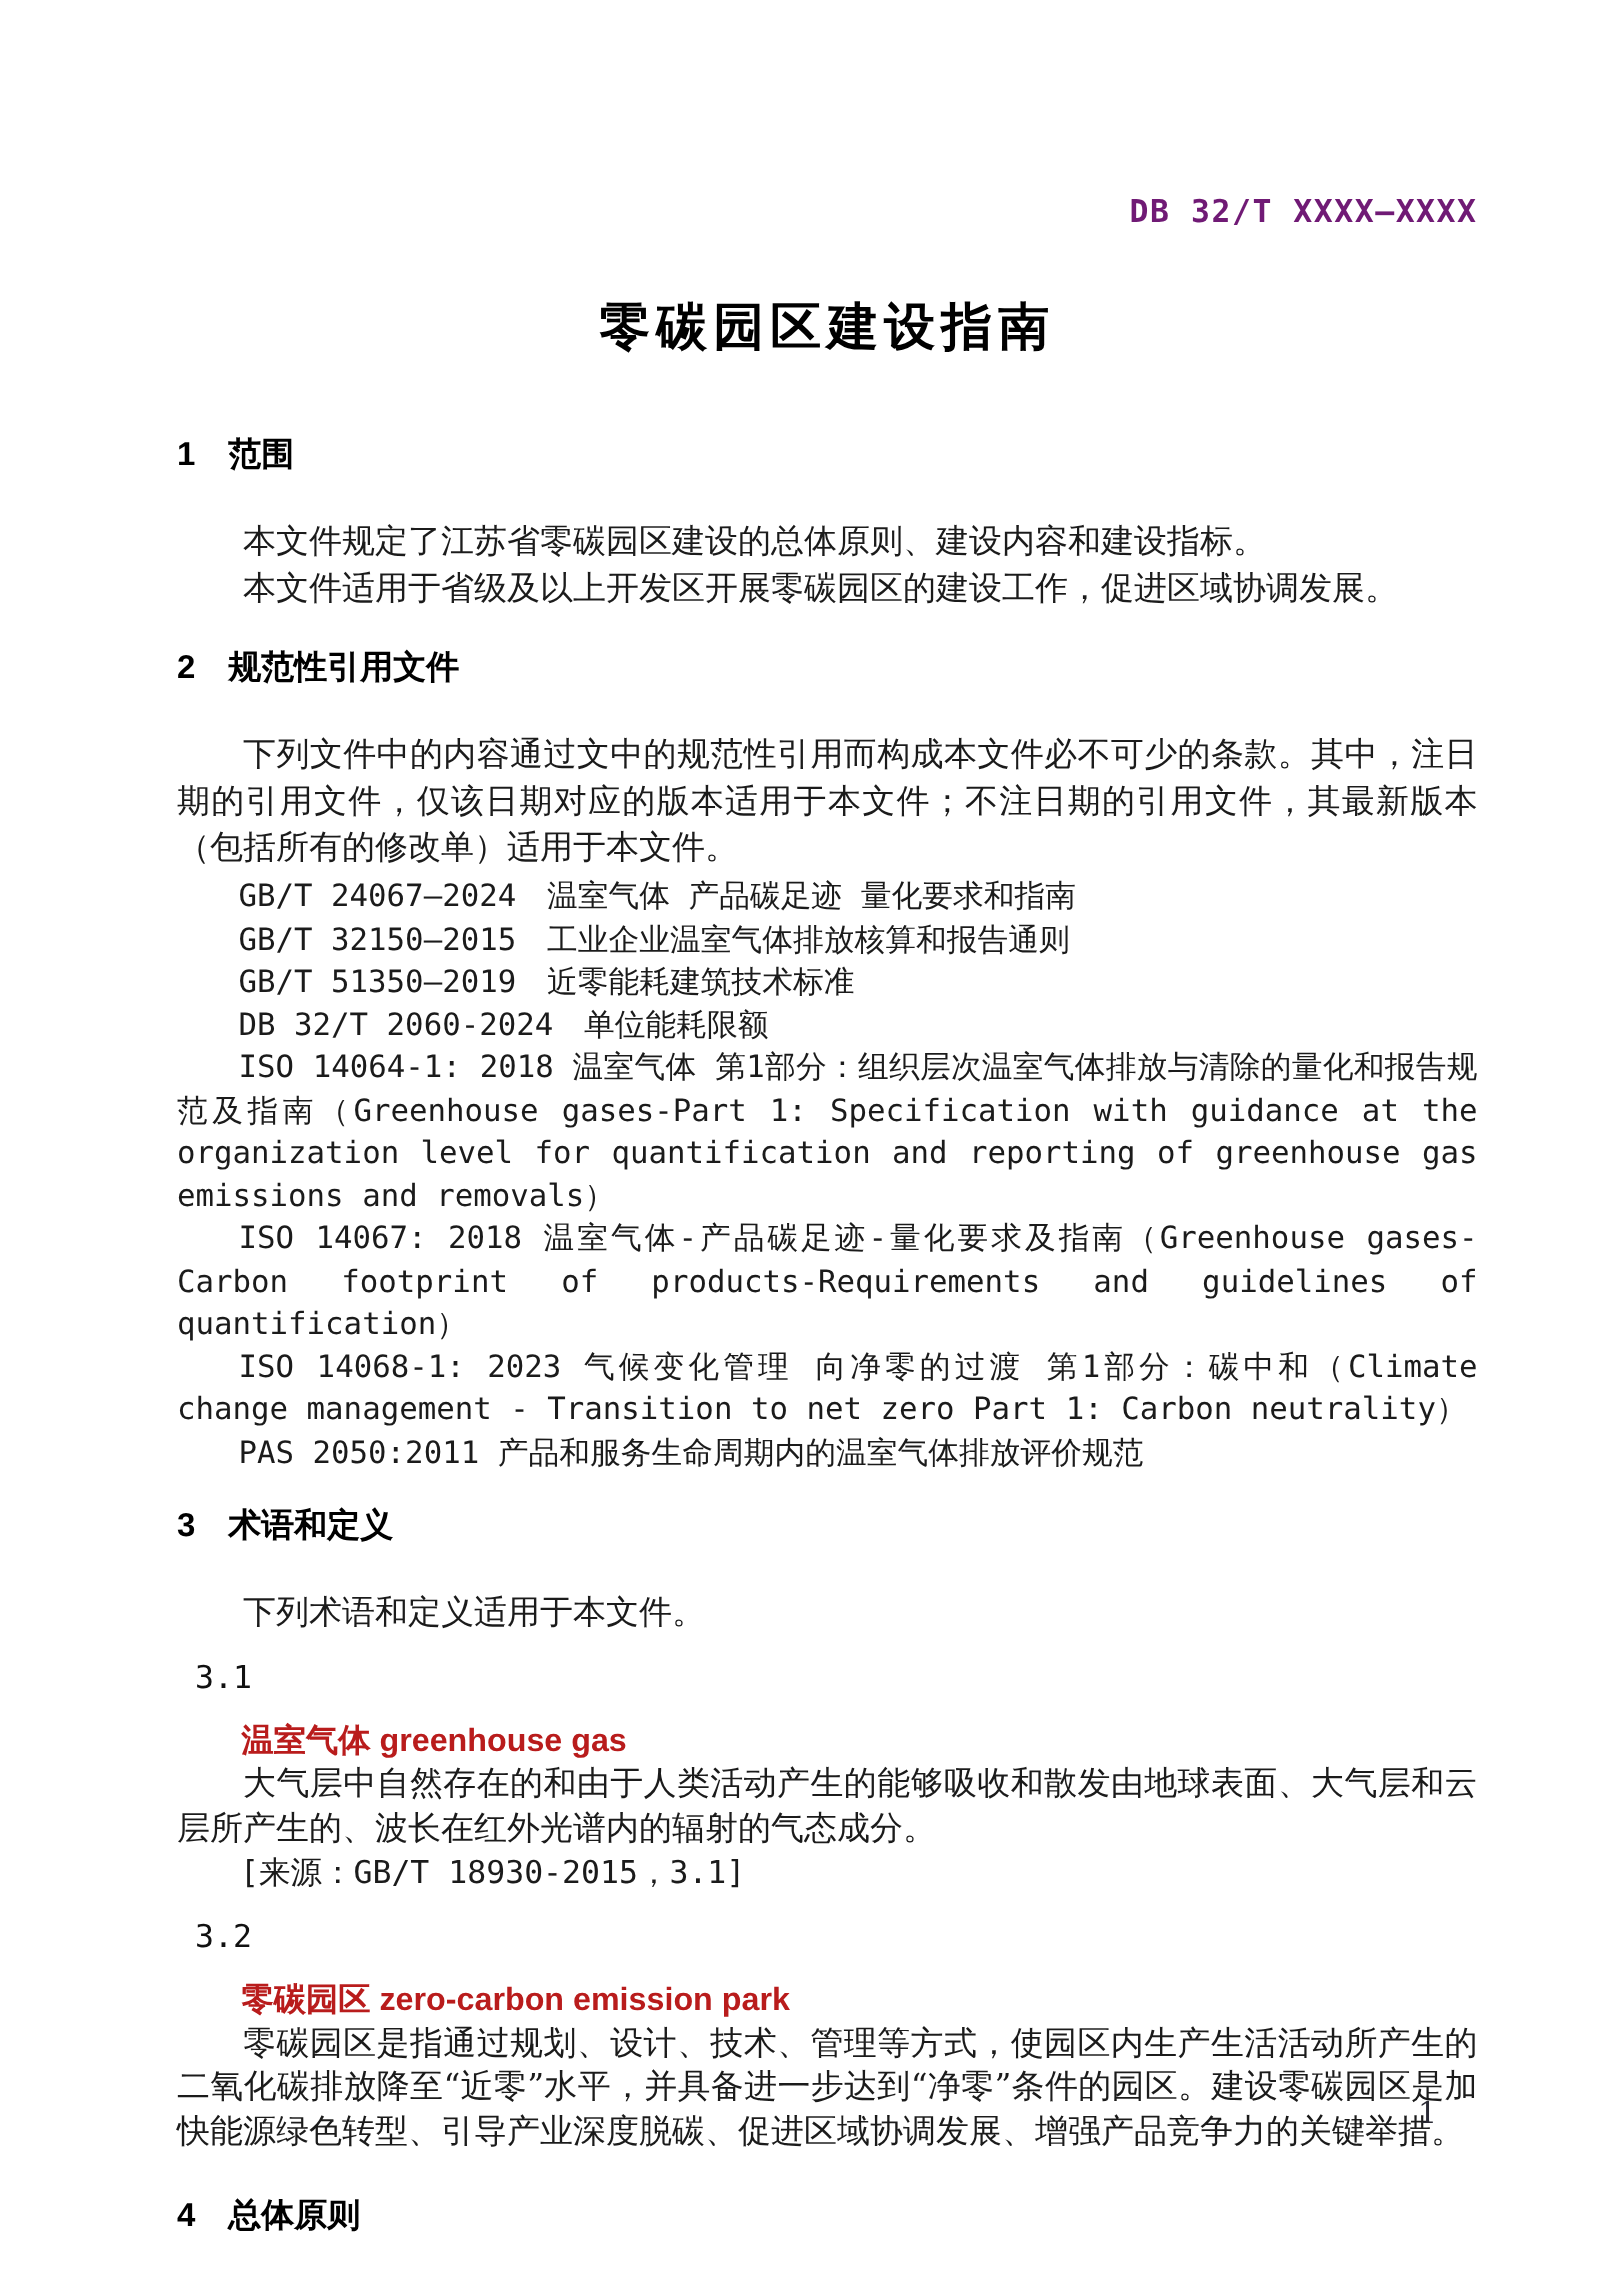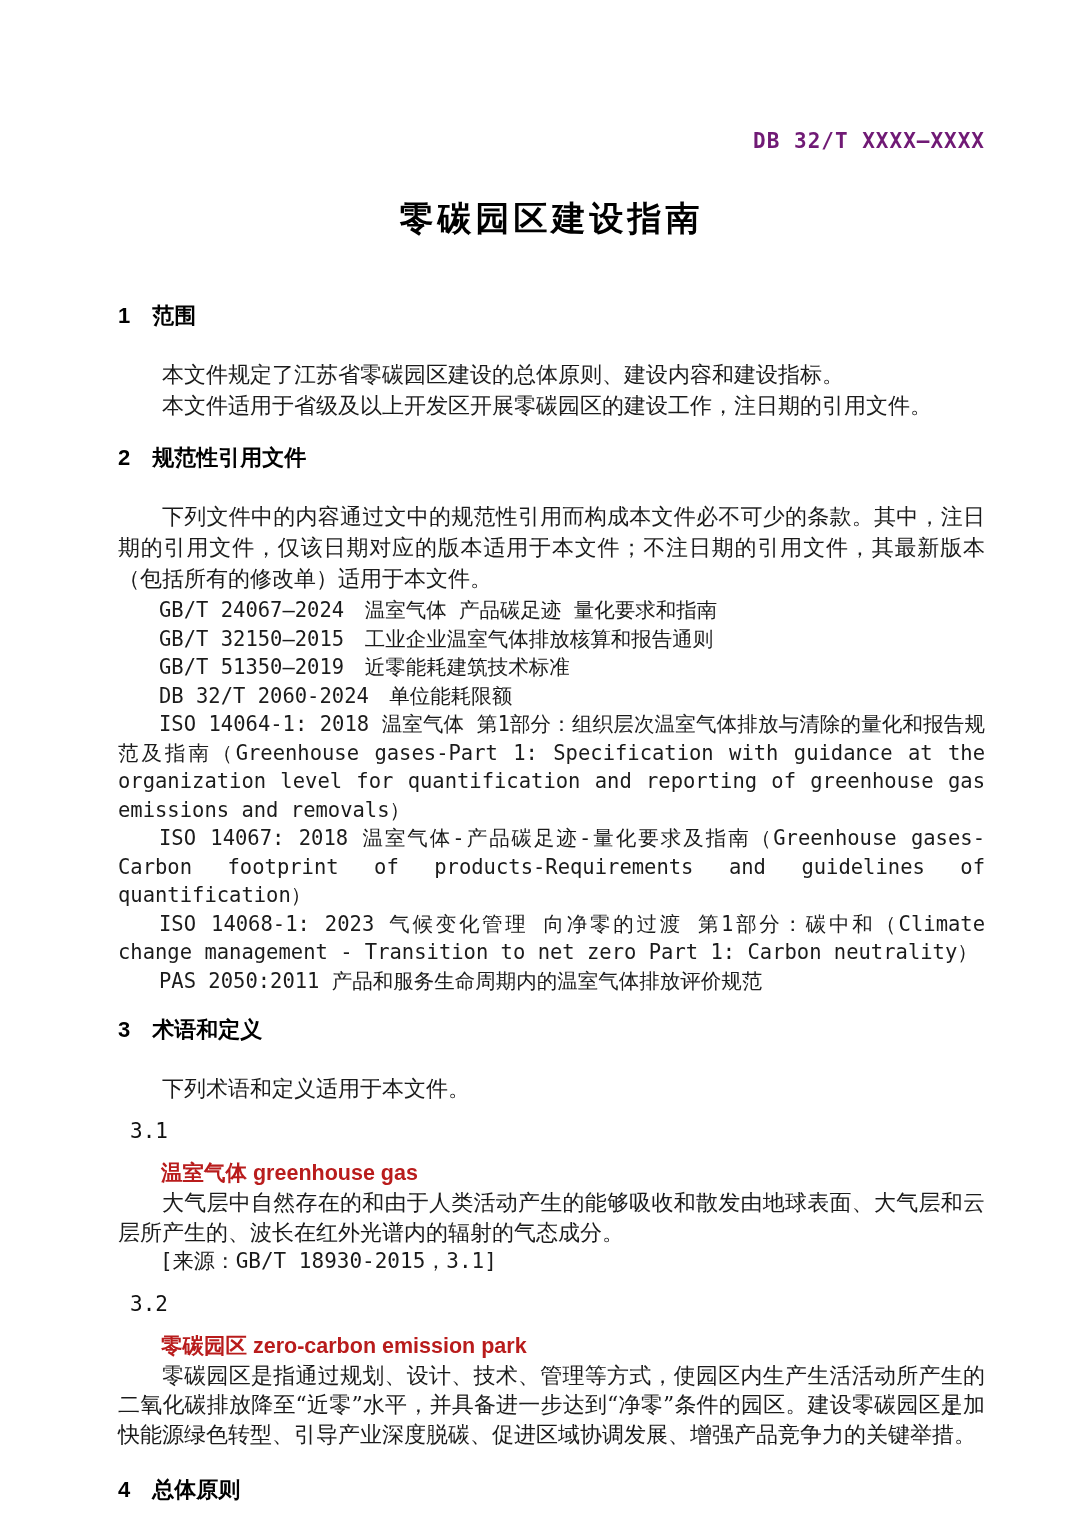--- a/index.html
+++ b/index.html
@@ -40,21 +40,21 @@
     color: #000000;
   }
   .section-heading {
     margin: 0;
     font-family: "Liberation Sans", "DejaVu Sans", sans-serif;
     font-weight: 700;
     font-size: 22px;
     line-height: 30px;
     color: #000000;
   }
-  #sec1-heading { margin-top: 61px; }
+  #sec1-heading { margin-top: 48px; }
   #sec2-heading { margin-top: 22px; }
   #sec3-heading { margin-top: 20px; }
   #sec4-heading { margin-top: 26px; }
   .para {
     margin: 0;
     line-height: 31px;
     text-indent: 2em;
     text-align: justify;
   }
   .para.first { margin-top: 28px; }
@@ -110,21 +110,21 @@
 <body>
 
 <div class="page">
 
   <div class="doc-header">DB 32/T XXXX—XXXX</div>
 
   <h1 class="doc-title">零碳园区建设指南</h1>
 
   <h2 class="section-heading" id="sec1-heading">1　范围</h2>
   <p class="para first">本文件规定了江苏省零碳园区建设的总体原则、建设内容和建设指标。</p>
-  <p class="para">本文件适用于省级及以上开发区开展零碳园区的建设工作，注日期的引用文件。</p>
+  <p class="para">本文件适用于省级及以上开发区开展零碳园区的建设工作，促进区域协调发展。</p>
 
   <h2 class="section-heading" id="sec2-heading">2　规范性引用文件</h2>
   <p class="para first">下列文件中的内容通过文中的规范性引用而构成本文件必不可少的条款。其中，注日期的引用文件，仅该日期对应的版本适用于本文件；不注日期的引用文件，其最新版本（包括所有的修改单）适用于本文件。</p>
   <div class="ref-list">
     <p class="ref">GB/T 24067—2024　温室气体 产品碳足迹 量化要求和指南</p>
     <p class="ref">GB/T 32150—2015　工业企业温室气体排放核算和报告通则</p>
     <p class="ref">GB/T 51350—2019　近零能耗建筑技术标准</p>
     <p class="ref">DB 32/T 2060-2024　单位能耗限额</p>
     <p class="ref">ISO 14064-1: 2018 温室气体 第1部分：组织层次温室气体排放与清除的量化和报告规范及指南（Greenhouse gases-Part 1: Specification with guidance at the organization level for quantification and reporting of greenhouse gas emissions and removals）</p>
     <p class="ref">ISO 14067: 2018 温室气体-产品碳足迹-量化要求及指南（Greenhouse gases-Carbon footprint of products-Requirements and guidelines of quantification）</p>

